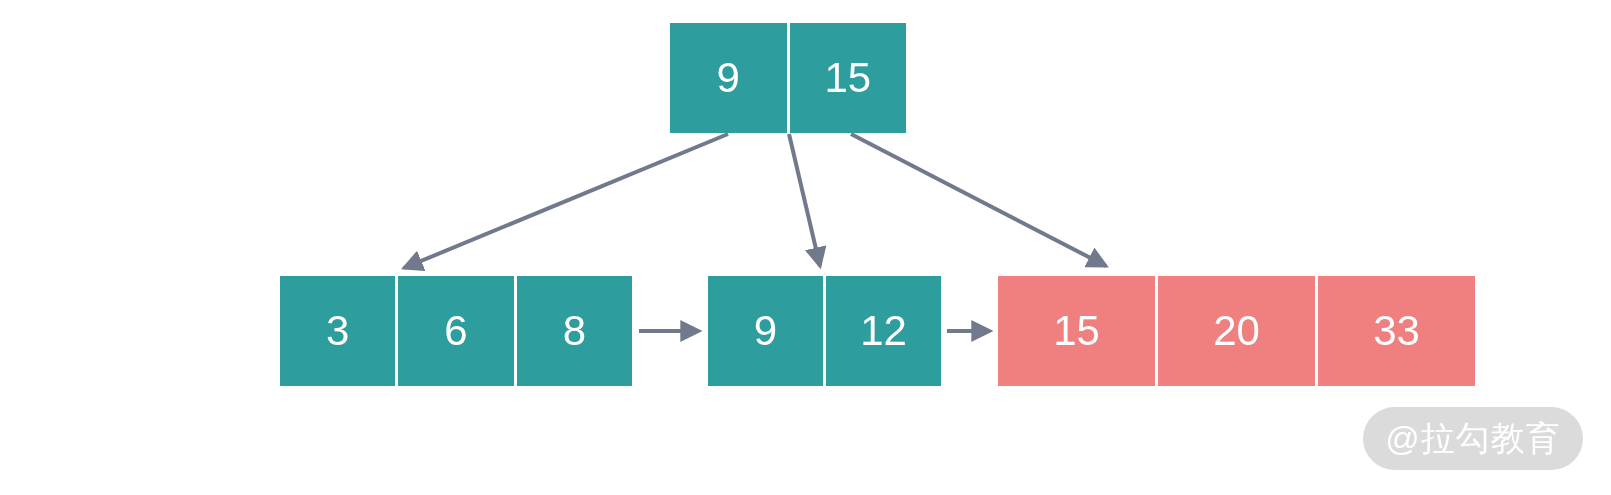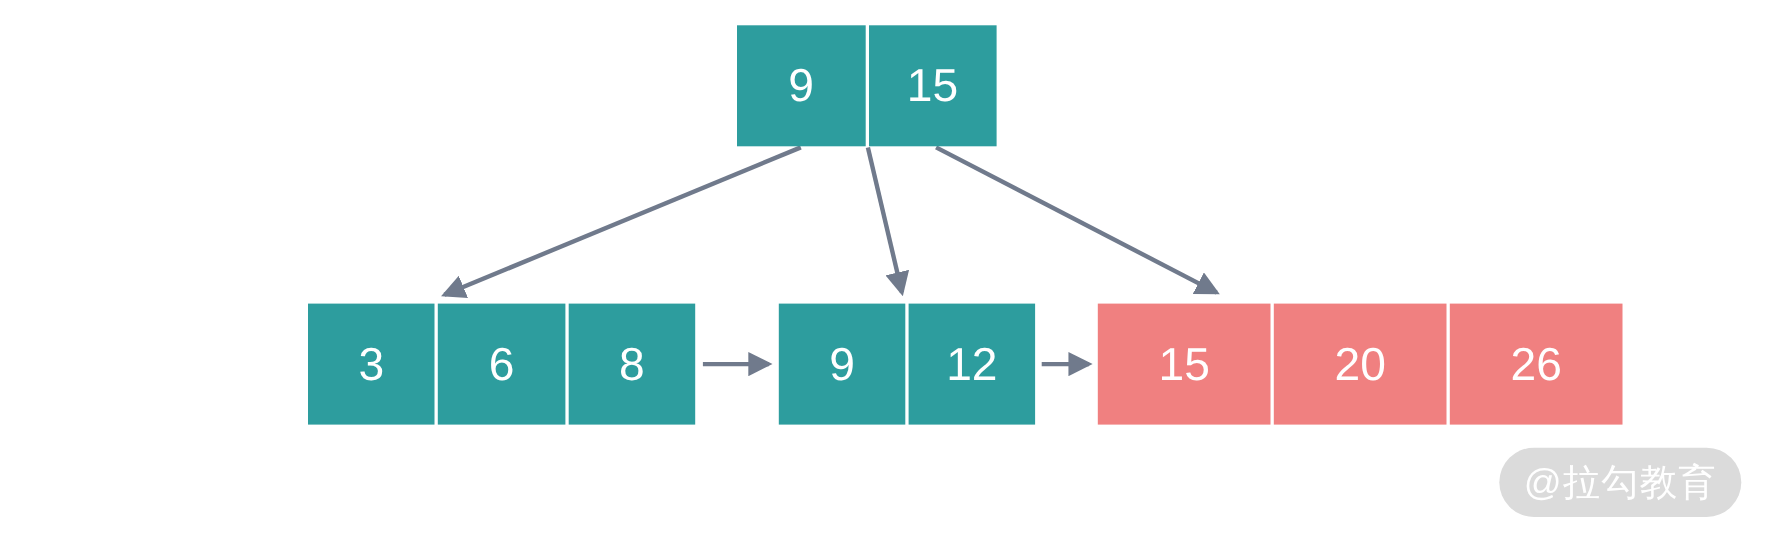--- a/index.html
+++ b/index.html
@@ -95,18 +95,18 @@
   </div>
 
   <div class="node teal node-leaf-2">
     <div class="cell">9</div>
     <div class="cell">12</div>
   </div>
 
   <div class="node salmon node-leaf-3">
     <div class="cell">15</div>
     <div class="cell">20</div>
-    <div class="cell">26</div>
+    <div class="cell">33</div>
   </div>
 
   <div class="watermark">@拉勾教育</div>
 
 </div>
 
 </body></html>

